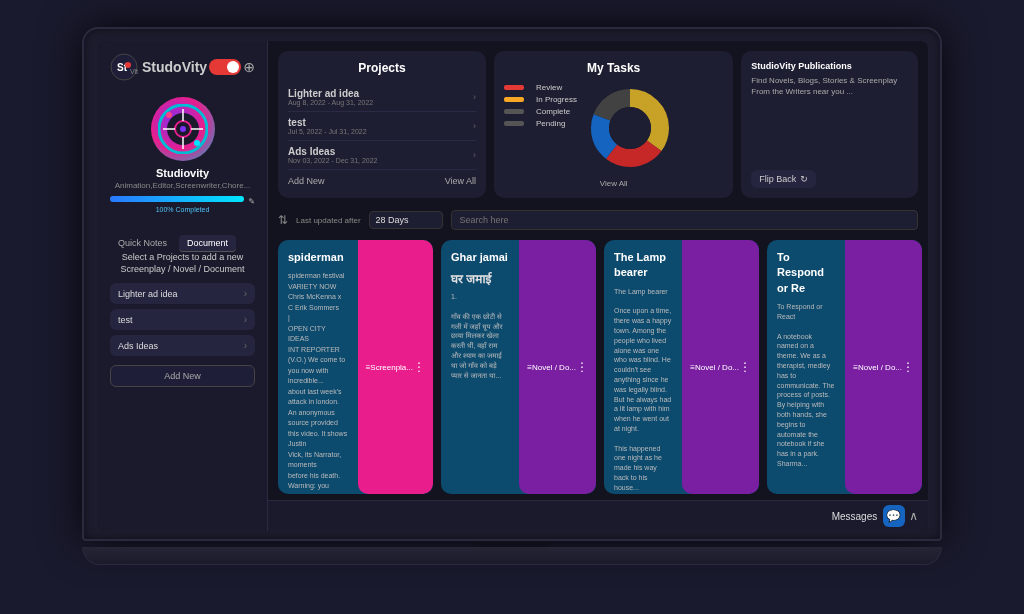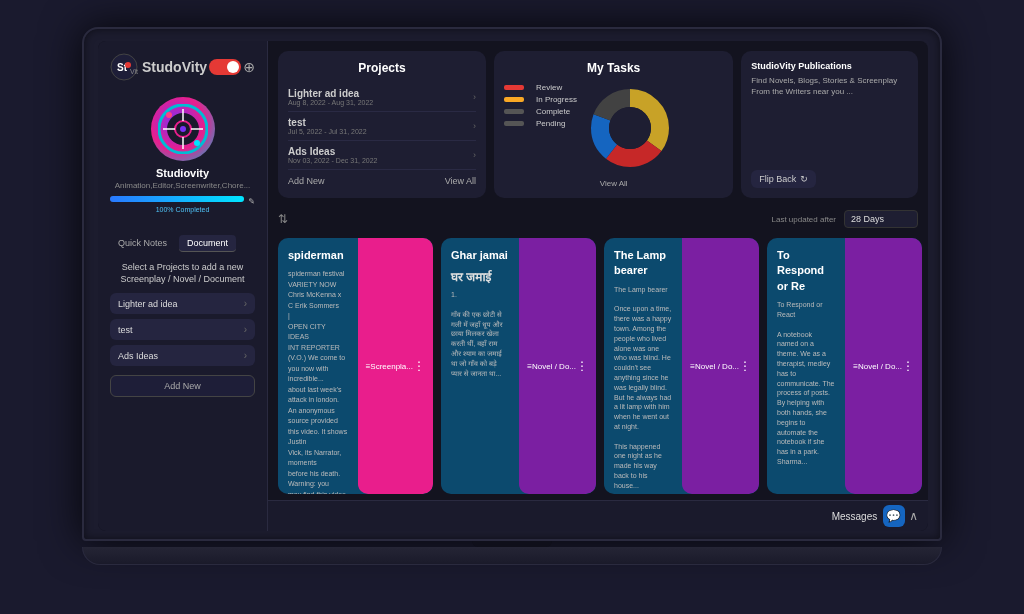--- a/index.html
+++ b/index.html
@@ -175,21 +175,20 @@
     .progress-label {
       font-size: 7px;
       color: #4fc3f7;
       text-align: center;
       margin-bottom: 10px;
     }
 
     .section-tabs {
       display: flex;
       gap: 4px;
-      margin-bottom: 10px;
     }
 
     .section-tab {
       padding: 3px 8px;
       border-radius: 4px;
       font-size: 9px;
       cursor: pointer;
       color: #aaa;
       background: transparent;
     }
@@ -698,20 +697,21 @@
 
           <div class="filter-bar">
             <span class="filter-icon">⇅</span>
             <span class="filter-label last-updated-label">Last updated after</span>
             <select class="filter-select">
               <option>28 Days</option>
               <option>7 Days</option>
               <option>14 Days</option>
               <option>60 Days</option>
             </select>
+            <input class="search-input" type="text" placeholder="Search here" style="">
           </div>
 
           <div class="docs-grid">
 
             <div class="doc-card">
               <div class="doc-card-content">
                 <div class="doc-card-title">spiderman</div>
                 <div style="font-size:7px;color:#bbb;line-height:1.5;">
                   spiderman festival<br>VARIETY NOW<br>Chris McKenna x C Erik Sommers<br>|<br>OPEN CITY IDEAS<br>INT REPORTER (V.O.) We come to<br>you now with incredible...<br>about last week's attack in london.<br>An anonymous source provided<br>this video. It shows Justin<br>Vick, its Narrator, moments<br>before his death. Warning: you<br>may find this video disturbing.
                 </div>

